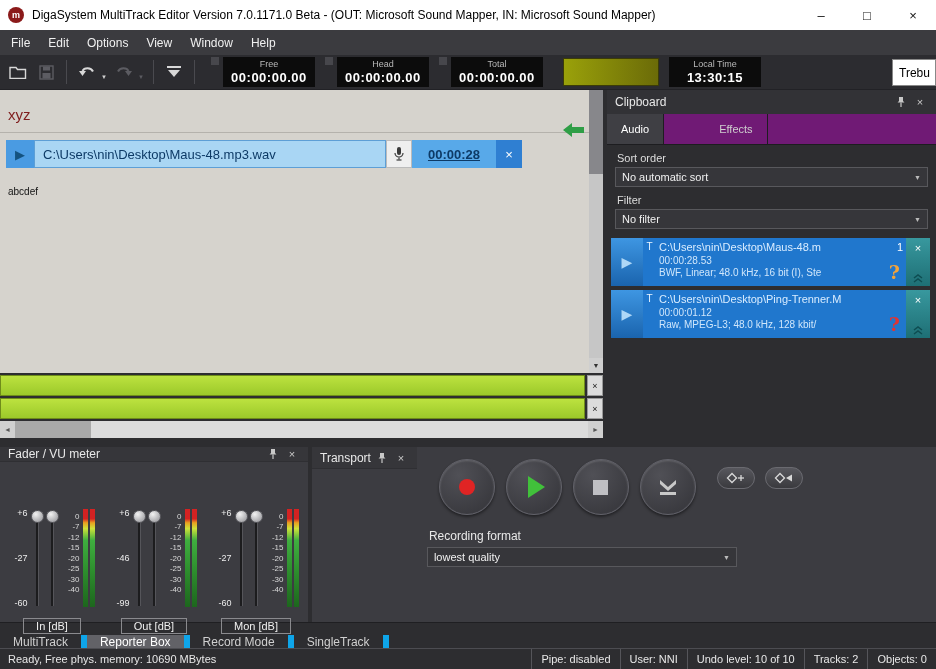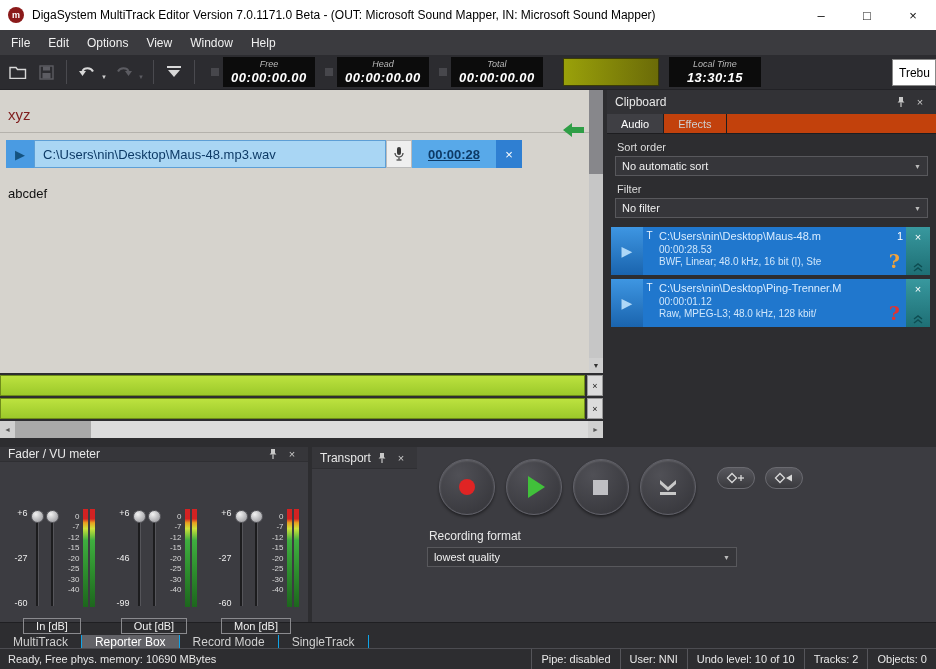--- a/index.html
+++ b/index.html
@@ -18,21 +18,21 @@
   
   .menubar { height:25px; background:#3b3b3f; display:flex; align-items:stretch; padding-left:2px; }
   .menu-item { color:#f0f0f0; font-size:12px; padding:0 9px; display:flex; align-items:center; }
 
   
   .toolbar { height:35px; background:#2c2c30; display:flex; align-items:center; padding:0 4px; position:relative; border-bottom:1px solid #222226; }
   .tb-btn { width:26px; height:26px; display:flex; align-items:center; justify-content:center; margin:0 1px; }
   .tb-caret { font-size:6px; color:#cfcfcf; margin:10px 3px 0 0; }
   .tb-caret.disabled { color:#5c5c62; }
   .tb-sep { width:1px; height:24px; background:#4a4a4f; margin:0 6px; }
-  .counter { display:flex; align-items:center; margin-left:10px;font-style:italic; }
+  .counter { display:flex; align-items:flex-start; margin-left:10px; }
   .counter-grip { width:8px; height:8px; background:#47474c; margin-right:4px; }
   .counter-box { width:92px; height:30px; background:#0c0c0c; display:flex; flex-direction:column; align-items:center; justify-content:center; }
   .counter-label { font-size:9px; color:#b9b9b9; line-height:11px; white-space:nowrap; }
   .counter-value { font-size:13px; color:#fff; font-weight:bold; line-height:15px; letter-spacing:.5px; }
   .meter-block { width:96px; height:28px; margin-left:20px; background:linear-gradient(90deg,#9aa10a,#6b6b08); border:1px solid #3c3c08; }
   .trebu-btn { position:absolute; right:0; top:4px; width:44px; height:27px; background:#fff; border:1px solid #888;
                color:#000; font-size:12px; display:flex; align-items:center; padding-left:6px; overflow:hidden; }
 
   
   .main { display:flex; height:357px; }
@@ -42,42 +42,42 @@
   .canvas-sep { position:absolute; left:0; right:14px; top:42px; height:1px; background:#b5b2ac; }
   .insert-arrow { position:absolute; right:18px; top:33px; }
   .clip-row { position:absolute; left:6px; top:50px; height:28px; display:flex; }
   .clip-play { width:28px; height:28px; background:#4a9be2; color:#14527f; font-size:13px; display:flex; align-items:center; justify-content:center; }
   .clip-path { width:352px; height:28px; background:#a9d6f4; border:1px solid #5d9fd6; color:#0d3a66; font-size:13px;
                display:flex; align-items:center; padding:0 8px; white-space:nowrap; overflow:hidden; }
   .clip-mic { width:26px; height:28px; background:#efefef; border:1px solid #bbb; display:flex; align-items:center; justify-content:center; }
   .clip-dur { width:84px; height:28px; background:#58a9e9; color:#0d3a66; font-size:13px; font-weight:bold;
               display:flex; align-items:center; justify-content:center;text-decoration:underline; }
   .clip-x { width:26px; height:28px; background:#2f7fd2; color:#fff; font-size:13px; display:flex; align-items:center; justify-content:center; }
-  .canvas-label-bottom { position:absolute; left:8px; top:96px; font-size:13px; color:#111; }
+  .canvas-label-bottom { position:absolute; left:8px; top:96px; font-size:10px; color:#111; }
   .vscroll { position:absolute; right:0; top:0; width:14px; height:283px; background:#c6c6c6; }
   .vthumb { position:absolute; left:0; top:0; width:14px; height:84px; background:#87878b; }
   .vbtn { position:absolute; left:0; bottom:0; width:14px; height:15px; background:#cfcfcf; color:#333; font-size:7px;
           display:flex; align-items:center; justify-content:center; }
   .gbar-row { height:21px; margin-top:2px; display:flex; }
   .gbar { flex:1; background:linear-gradient(#bce23f,#9cc92a); border:1px solid #6f8c1a; }
   .gbar-x { width:16px; height:21px; background:#dcdcdc; border:1px solid #9a9a9a; color:#222; font-size:9px;
             display:flex; align-items:center; justify-content:center; margin-left:2px; }
   .hscroll { height:17px; margin-top:2px; display:flex; }
   .hs-btn { width:15px; height:17px; background:#d0d0d0; color:#555; font-size:7px; display:flex; align-items:center; justify-content:center; }
   .hs-track { flex:1; background:#dcdcdc; position:relative; }
   .hs-thumb { position:absolute; left:0; top:0; bottom:0; width:76px; background:#a9a9a9; }
 
   .vsplit { width:4px; background:#2d2d30; }
 
   
   .clip-col { width:329px; background:#2d2d30; display:flex; flex-direction:column; }
   .panel-header { height:24px; display:flex; align-items:center; padding:0 8px; color:#e8e8e8; font-size:12px; background:#323236; }
   .ph-spacer { flex:1; }
   .ph-icon { width:16px; text-align:center; color:#c8c8c8; font-size:11px; margin-left:3px; display:flex; align-items:center; justify-content:center; }
-  .cb-tabs { height:20px; display:flex; background:#c2410c; border-bottom:1px solid #1d1d20; }
+  .cb-tabs { height:31px; display:flex; background:#701a75; border-bottom:1px solid #1d1d20;gap:41px; }
   .cb-tab { padding:0 14px; display:flex; align-items:center; font-size:11px; color:#cfcfcf; border-right:1px solid #1d1d20; }
   .cb-tab.active { background:#3f3f44; color:#fff; }
   .cb-label { font-size:11px; color:#ddd; margin:7px 10px 3px; }
   .dropdown { height:20px; margin:0 8px; background:#36363a; border:1px solid #58585c; display:flex; align-items:center;
               padding:0 6px; color:#f0f0f0; font-size:11px; }
   .dd-caret { margin-left:auto; color:#bbb; font-size:7px; }
   .cb-list { margin-top:9px; display:flex; flex-direction:column; gap:4px; padding:0 6px 0 4px; }
   .cb-item { height:48px; display:flex; background:#2077cd; }
   .cbi-play { width:32px; background:linear-gradient(180deg,#3e96e2,#1a64ae); display:flex; align-items:center; justify-content:center;
               color:#aeD7f7; font-size:14px; }
@@ -123,21 +123,21 @@
   .play-tri { width:0; height:0; border-left:17px solid #41c13b; border-top:11px solid transparent; border-bottom:11px solid transparent; margin-left:5px; }
   .stop-sq { width:15px; height:15px; background:#bfbfc3; }
   .t-small { width:38px; height:22px; border-radius:11px; margin-left:10px; transform:translateY(-9px);
              background:linear-gradient(180deg,#57575d,#3a3a3e); border:1px solid #6a6a70;
              display:flex; align-items:center; justify-content:center; }
   .t-format-label { margin:14px 0 4px 2px; font-size:12px; color:#e8e8e8; }
   .t-dropdown { width:310px; margin:0; }
 
   
   .tabbar { height:26px; background:#2d2d30; display:flex; border-top:1px solid #1f1f22; }
-  .tab { padding:0 13px; display:flex; align-items:center; font-size:12px; color:#d0d0d0; border-right:1px solid #0ea5e9;margin-top:12px; }
+  .tab { padding:0 13px; display:flex; align-items:center; font-size:12px; color:#d0d0d0; border-right:6px solid #0ea5e9;margin-top:12px; }
   .tab.active { background:#626267; color:#fff; }
   .statusbar { height:21px; background:#2d2d30; border-top:1px solid #4c4c51; display:flex; align-items:center; font-size:11px; color:#e8e8e8; }
   .sb-left { flex:1; padding-left:8px; white-space:nowrap; }
   .sb-seg { padding:0 9px; border-left:1px solid #55555a; height:100%; display:flex; align-items:center; white-space:nowrap; }
 </style>
 </head>
 <body>
 
 <div class="window">
 

